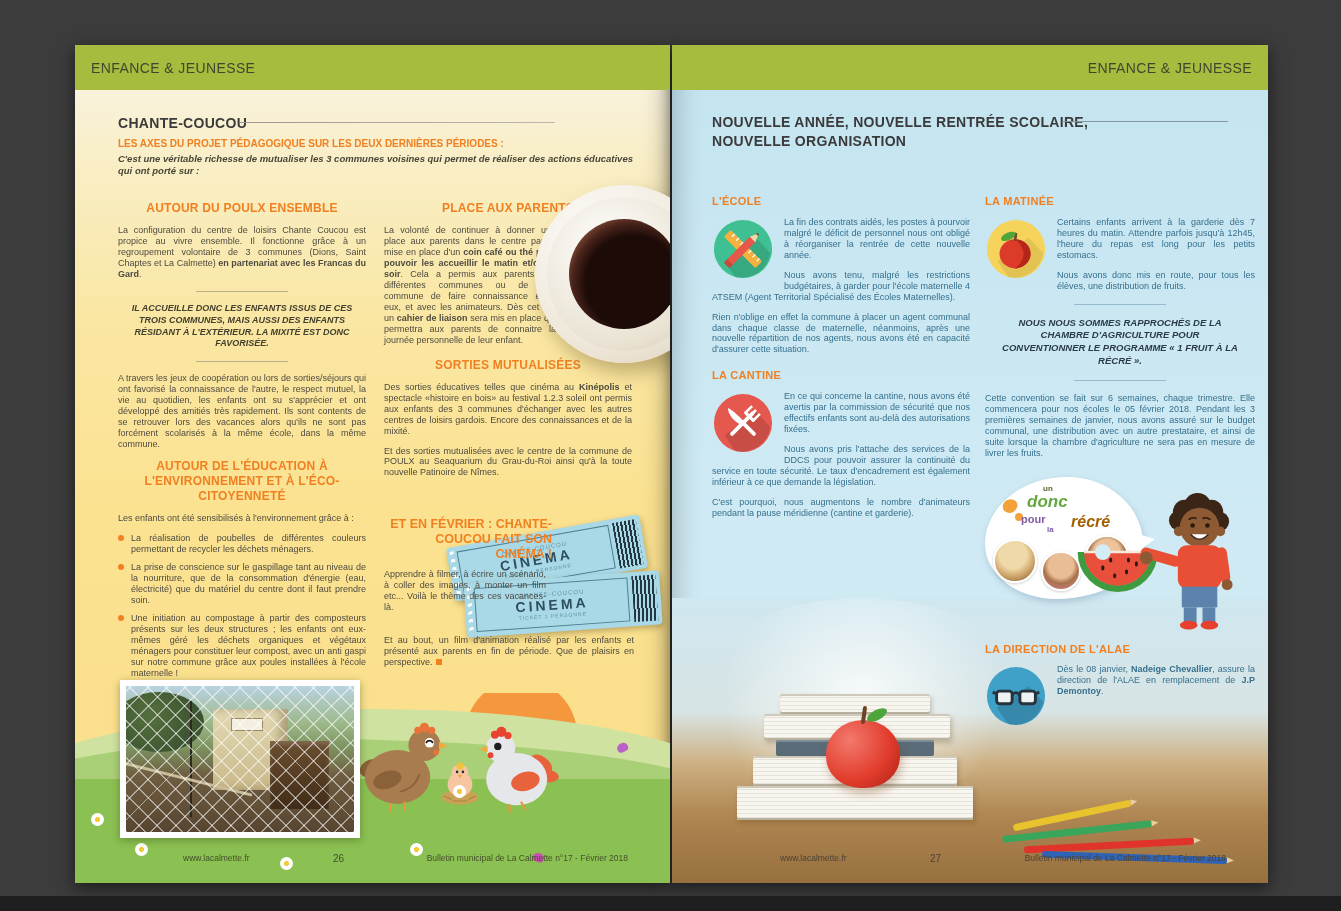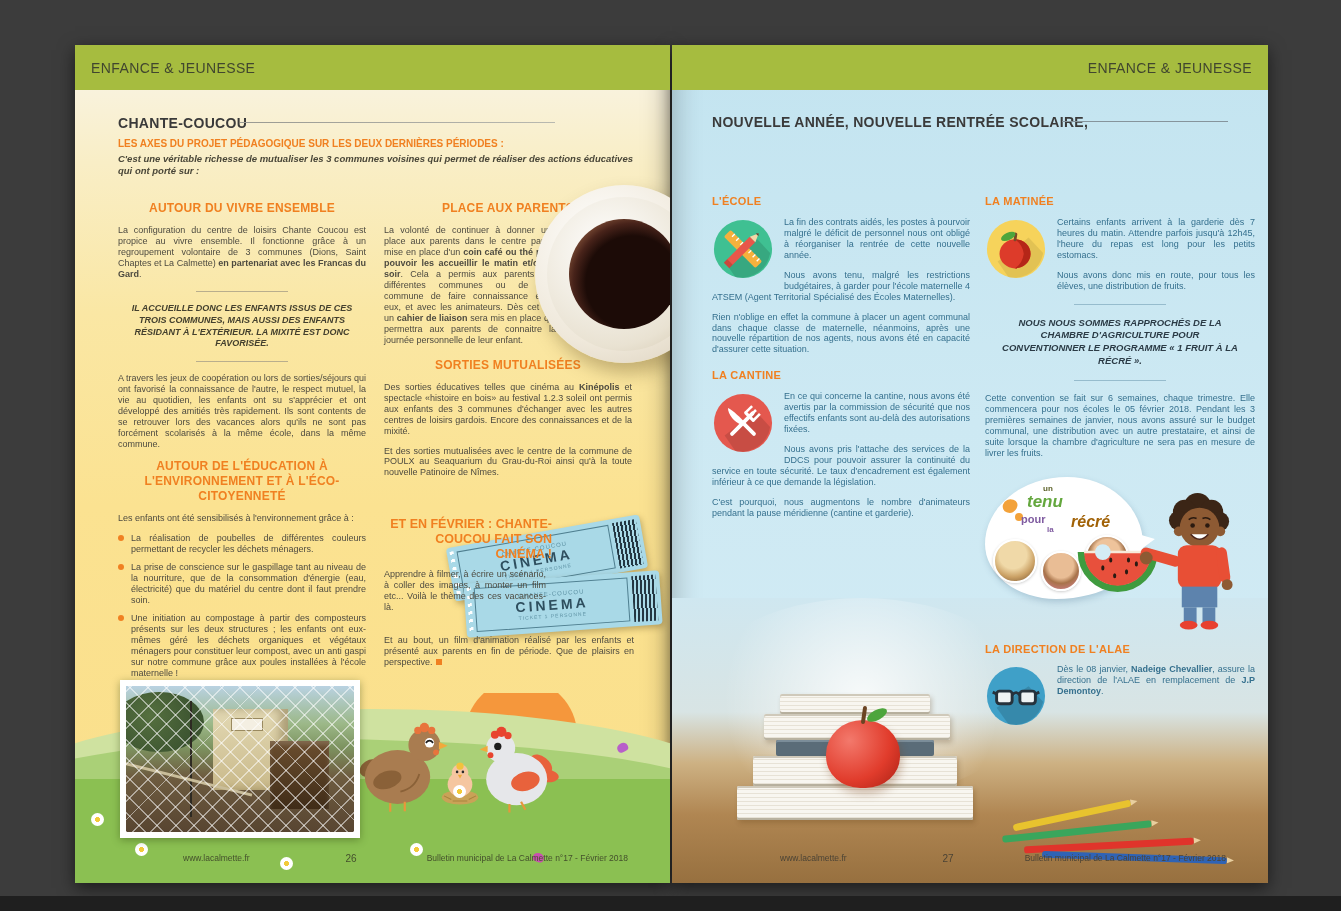--- a/index.html
+++ b/index.html
@@ -89,21 +89,21 @@
   .gbase{position:absolute;left:0;right:0;top:86px;bottom:0;background:#8bc052}
   .chickens{position:absolute;left:276px;top:22px;width:218px;height:100px}
   .daisy{position:absolute;width:13px;height:13px;border-radius:50%;
      background:radial-gradient(circle,#f2ca3a 0 2.6px,#ffffff 2.8px 6.5px)}
   .butterfly{position:absolute;width:11px;height:9px;background:#b85fc9;border-radius:60% 60% 45% 45%;transform:rotate(-24deg)}
   .butterfly.b2{background:#c94fb0;transform:rotate(18deg)}
   .pg-footer{position:absolute;left:0;right:0;bottom:16px;height:14px;font-size:8.5px;z-index:7}
   .lp .pg-footer{color:#44502c}
   .rp .pg-footer{color:#4b4335}
   .f-url{position:absolute;left:108px}
-  .f-num{position:absolute;left:258px;width:36px;text-align:center;font-size:10px}
+  .f-num{position:absolute;left:258px;width:36px;font-size:10px}
   .f-bul{position:absolute;right:42px}
 
   
   .rp-title{position:absolute;left:40px;top:68px;font-size:14px;font-weight:bold;color:#3a3a3a;line-height:1.35;letter-spacing:.3px}
   .rp-rule{position:absolute;left:390px;top:76px;width:166px;height:1px;background:#86949c}
   .rp-col1{left:40px;width:258px}
   .rp-col2{left:313px;width:270px}
   .rp .section-h{font-size:11px;text-align:left;margin:0 0 8px;letter-spacing:.3px}
   .rp .body{color:#35708e}
   .rp .divider{background:#96bccd;margin:12px auto}
@@ -165,21 +165,21 @@
     <div class="band">
       <span>ENFANCE &amp; JEUNESSE</span>
     </div>
 
     <div class="lp-title">CHANTE-COUCOU</div>
     <div class="lp-rule"></div>
     <div class="lp-sub">LES AXES DU PROJET PÉDAGOGIQUE SUR LES DEUX DERNIÈRES PÉRIODES :</div>
     <div class="lp-intro">C'est une véritable richesse de mutualiser les 3 communes voisines qui permet de réaliser des actions éducatives qui ont porté sur :</div>
 
     <div class="col lp-col1">
-      <div class="section-h">AUTOUR DU VIVRE ENSEMBLE</div>
+      <div class="section-h">AUTOUR DU POULX ENSEMBLE</div>
       <p class="body"><span>La configuration du centre de loisirs Chante Coucou est propice au vivre ensemble. Il fonctionne grâce à un regroupement volontaire de 3 communes (Dions, Saint Chaptes et La Calmette) </span><b>en partenariat avec les Francas du Gard</b><span>.</span></p>
       <div class="divider"></div>
       <div class="quote">IL ACCUEILLE DONC LES ENFANTS ISSUS DE CES TROIS COMMUNES, MAIS AUSSI DES ENFANTS RÉSIDANT À L'EXTÉRIEUR. LA MIXITÉ EST DONC FAVORISÉE.</div>
       <div class="divider"></div>
       <p class="body">A travers les jeux de coopération ou lors de sorties/séjours qui ont favorisé la connaissance de l'autre, le respect mutuel, la vie au quotidien, les enfants ont su s'apprécier et ont développé des amitiés très rapidement. Ils sont contents de se retrouver lors des vacances alors qu'ils ne sont pas forcément scolarisés à la même école, dans la même commune.</p>
       <div class="section-h">AUTOUR DE L'ÉDUCATION À L'ENVIRONNEMENT ET À L'ÉCO-CITOYENNETÉ</div>
       <p class="body">Les enfants ont été sensibilisés à l'environnement grâce à :</p>
       <p class="body bullet"><span class="dot"></span><span>La réalisation de poubelles de différentes couleurs permettant de recycler les déchets ménagers.</span></p>
       <p class="body bullet"><span class="dot"></span><span>La prise de conscience sur le gaspillage tant au niveau de la nourriture, que de la consommation d'énergie (eau, électricité) que du matériel du centre dont il faut prendre soin.</span></p>
       <p class="body bullet"><span class="dot"></span><span>Une initiation au compostage à partir des composteurs présents sur les deux structures ; les enfants ont eux-mêmes géré les déchets organiques et végétaux ménagers pour constituer leur compost, avec un anti gaspi sur notre commune grâce aux poules installées à l'école maternelle !</span></p>
@@ -318,20 +318,21 @@
       <div class="pencil pc2">
           <span class="tip"></span>
         </div>
       <div class="pencil pc3">
           <span class="tip"></span>
         </div>
     </div>
 
     <div class="rp-title">
       <div>NOUVELLE ANNÉE, NOUVELLE RENTRÉE SCOLAIRE,</div>
+      <div>NOUVELLE ORGANISATION</div>
     </div>
     <div class="rp-rule"></div>
 
     <div class="col rp-col1">
       <div class="sect">
         <div class="section-h">L'ÉCOLE</div>
         <svg class="ficon" viewBox="0 0 64 64">
           <circle cx="32" cy="32" r="30" fill="#3fc092"></circle>
           <path d="M45,20 L60,36 A30,30 0 0 1 24,61 L13,45 Z" fill="rgba(0,0,0,0.12)"></path>
           <g transform="rotate(45 32 32)">
@@ -389,21 +390,21 @@
         <div class="rquote">NOUS NOUS SOMMES RAPPROCHÉS DE LA CHAMBRE D'AGRICULTURE POUR CONVENTIONNER LE PROGRAMME « 1 FRUIT À LA RÉCRÉ ».</div>
         <div class="divider"></div>
         <p class="body">Cette convention se fait sur 6 semaines, chaque trimestre. Elle commencera pour nos écoles le 05 février 2018. Pendant les 3 premières semaines de janvier, nous avons assuré sur le budget communal, une distribution avec un autre prestataire, et ainsi de suite lorsque la chambre d'agriculture ne sera pas en mesure de livrer les fruits.</p>
       </div>
 
       <div class="fruitzone">
         <div class="bubble">
           <span class="splash"></span>
           <span class="splash2"></span>
           <span class="fw fw-un">un</span>
-          <span class="fw fw-fruit">tenu</span>
+          <span class="fw fw-fruit">donc</span>
           <span class="fw fw-pour">pour</span>
           <span class="fw fw-la">la</span>
           <span class="fw fw-recre">récré</span>
           <span class="kidph kid1"></span>
           <span class="kidph kid2"></span>
           <span class="kidph kid3"></span>
         </div>
         <div class="bubble-tail"></div>
         <svg class="boysvg" viewBox="0 0 170 150">
           <path d="M0,68 A37,37 0 0 0 74,68" stroke="#3f9b3f" stroke-width="7" fill="none"></path>

